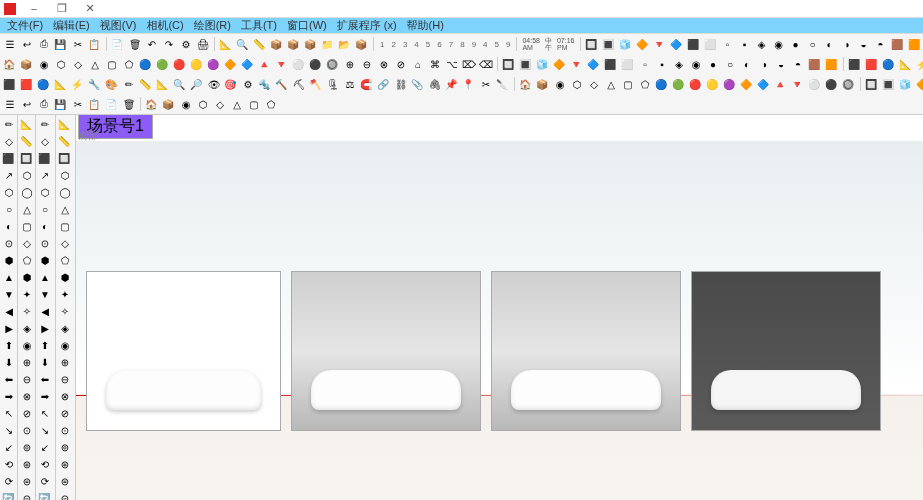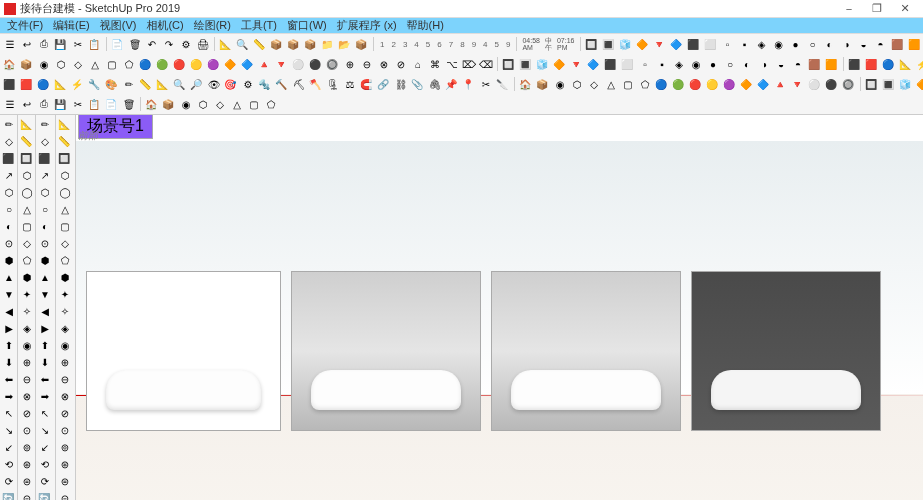--- a/index.html
+++ b/index.html
@@ -31,21 +31,20 @@
 .thumb2 { left: 415px; width: 190px; }
 .thumb3 { left: 615px; width: 190px; background: linear-gradient(to bottom, #4a4a4a 0%, #5a5a5a 100%); }
 .thumb3::after { background: #f5f5f5; }
 .timebox { display: flex; flex-direction: column; font-size: 7px; line-height: 7px; color: #555; padding: 0 2px; }
 </style>
 </head>
 <body>
 
 <div class="titlebar">
   <div class="icon"></div>
-  <div class="title">接待台建模 - SketchUp Pro 2019</div>
   <div class="winbtn">−</div>
   <div class="winbtn">❐</div>
   <div class="winbtn close">✕</div>
 </div>
 
 <div class="menubar">
   <div class="menuitem">文件(F)</div>
   <div class="menuitem">编辑(E)</div>
   <div class="menuitem">视图(V)</div>
   <div class="menuitem">相机(C)</div>

